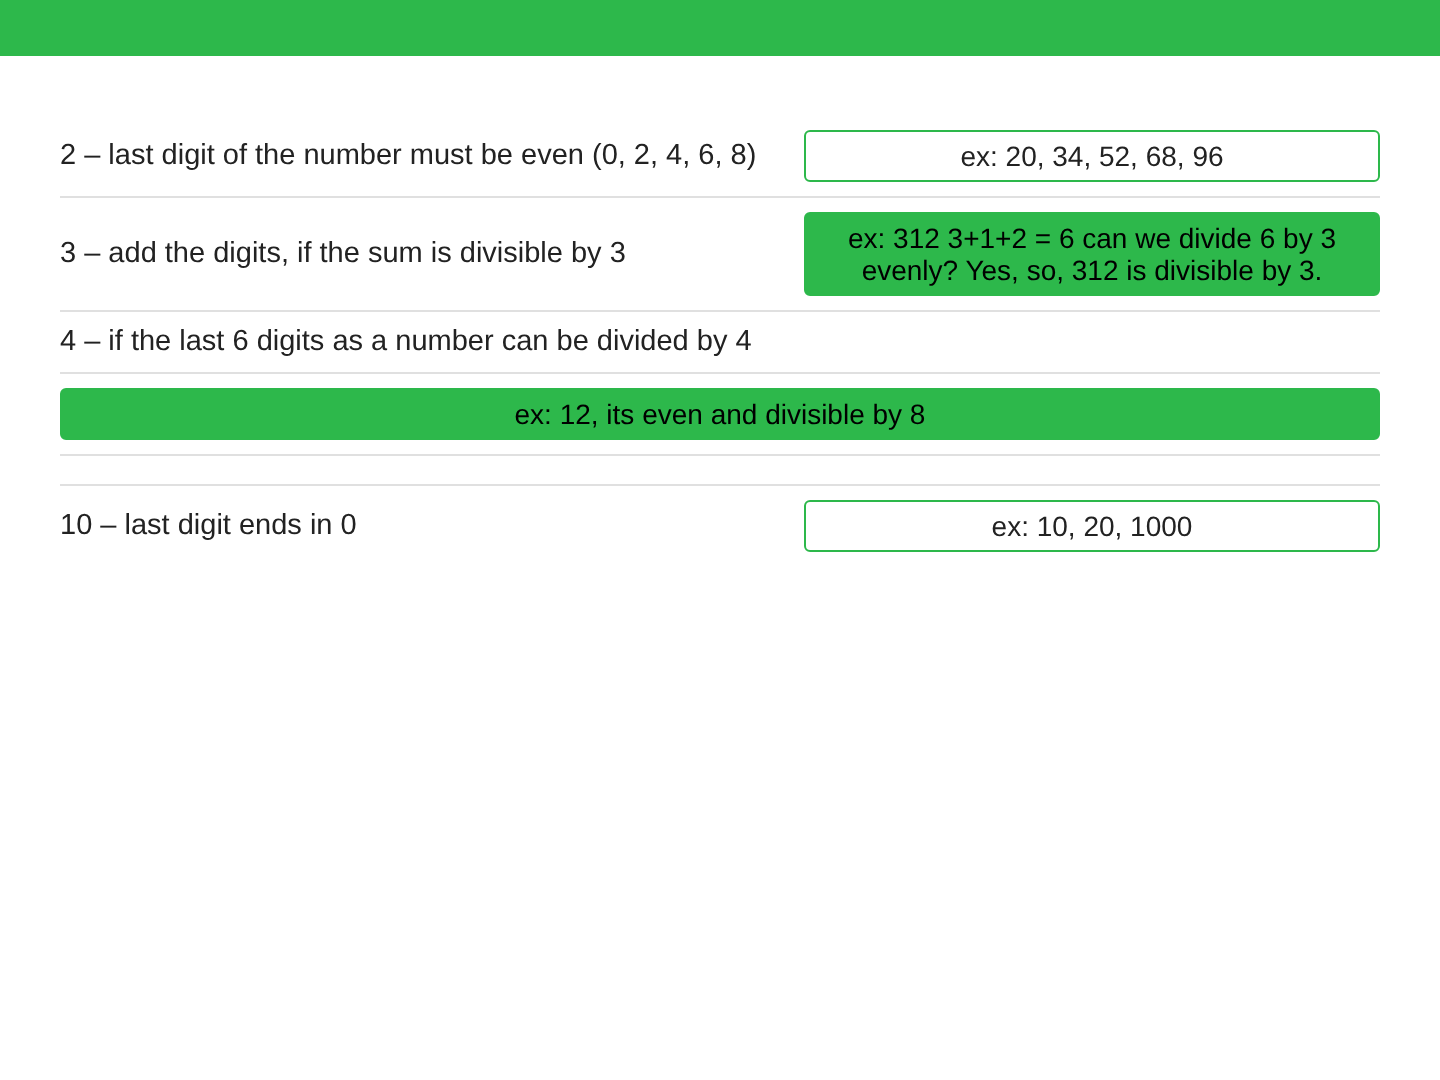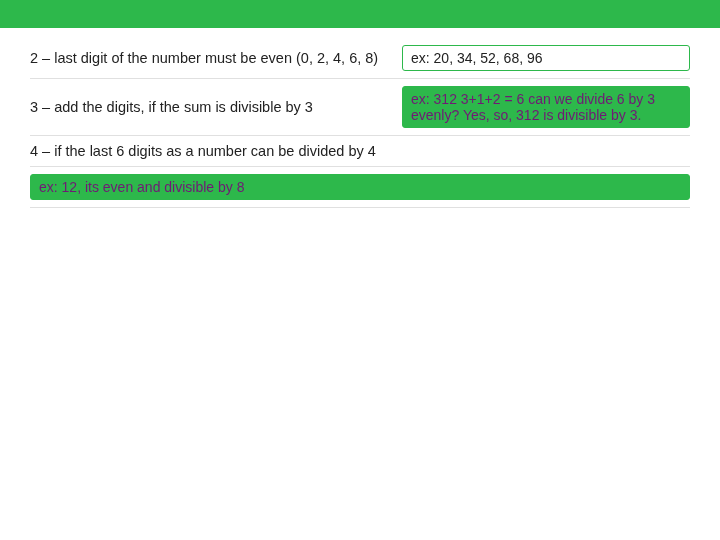--- a/index.html
+++ b/index.html
@@ -10,20 +10,21 @@
       font-family: Arial, sans-serif;
       font-size: 15px;
       color: #222;
       overflow: hidden;
     }
     .page {
       width: 720px;
       height: 440px;
       display: flex;
       flex-direction: column;
+      gap: 20px;
     }
     .header {
       background: #2db84b;
       padding: 14px 20px;
       text-align: center;
     }
     .header h1 {
       color: #fff;
       font-size: 32px;
       font-weight: bold;
@@ -52,24 +53,25 @@
       color: #222;
     }
     .rule-example {
       flex: 1;
       font-size: 14px;
       color: #222;
       border: 1.5px solid #2db84b;
       border-radius: 3px;
       padding: 4px 8px;
       background: #fff;
+      text-align: center;
     }
     .rule-example.green-bg {
       background: #2db84b;
-      color: #701a75;
+      color: #000000;
       border-color: #2db84b;
     }
   </style>
 </head>
 <body>
 
 <div class="page">
   <div class="header">
     <h1></h1>
   </div>
@@ -84,14 +86,18 @@
         <div class="rule-example green-bg">ex: 312   3+1+2 = 6   can we divide 6 by 3 evenly?  Yes, so, 312 is divisible by 3.</div>
       </div>
       <div class="rule-row">
         <span class="rule-text">4 – if the last 6 digits as a number can be divided by 4</span>
       </div>
       <div class="rule-row">
         <div class="rule-example green-bg">ex: 12,  its even and divisible by 8</div>
       </div>
       <div class="rule-row">
       </div>
+      <div class="rule-row">
+        <span class="rule-text">10 – last digit ends in 0</span>
+        <div class="rule-example">ex: 10, 20, 1000</div>
+      </div>
     </div>
 </div>
 
 </body></html>

